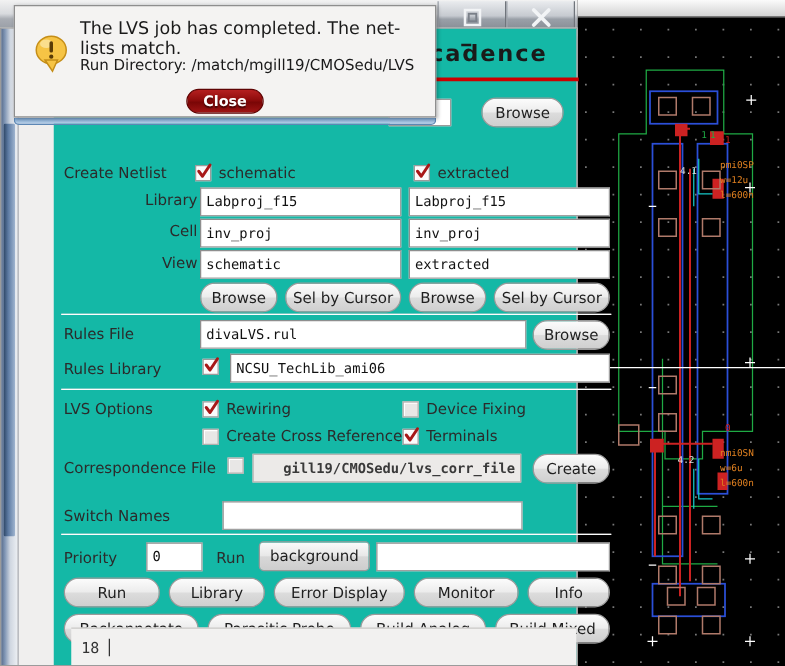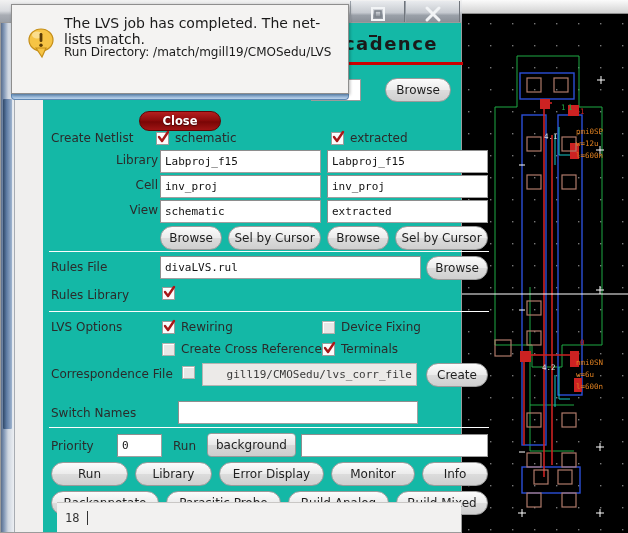--- a/index.html
+++ b/index.html
@@ -86,21 +86,21 @@
   }
   .tf {
     background: #ffffff;
     border: 1px solid #a0a0a0;
     border-top-color: #8e8e8e; border-left-color: #8e8e8e;
     height: 23px; line-height: 21px;
     font-family: "DejaVu Sans Mono", monospace;
     font-size: 11px; color: #111;
     padding: 0 4px; overflow: hidden; white-space: nowrap;
   }
-  .tf.disabled { background: #eceae8; color: #3a3a3a; border-color: #b6b4b2; }
+  .tf.disabled { background: #eceae8; color: #3a3a3a; border-color: #b6b4b2; font-weight: bold; }
 
   .btn {
     display: inline-flex; align-items: center; justify-content: center;
     height: 24px; padding: 0 10px;
     font-size: 12px; color: #1f1f1f;
     font-family: "DejaVu Sans", sans-serif;
     background: linear-gradient(to bottom,#fcfcfc 0%,#ececec 48%,#dcdcdc 52%,#cfcfcf 100%);
     border: 1px solid #9a9a9a;
     border-radius: 12px;
     white-space: nowrap;
@@ -160,27 +160,26 @@
   .dlg-msg1 {
     position: absolute; left: 52px; top: 10px; right: 8px;
     font-size: 14px; color: #1a1a1a;
   }
   .dlg-msg2 {
     position: absolute; left: 52px; top: 40px; right: 8px;
     font-size: 12px; color: #1a1a1a;
   }
   .dlg-close {
     position: absolute; left: 50%; transform: translateX(-50%); top: 66px;
-    width: 82px; height: 20px; border-radius: 10px;
+    width: 62px; height: 20px; border-radius: 10px;
     background: linear-gradient(to bottom,#b52020 0%,#8e0c0c 45%,#7a0606 55%,#a01414 100%);
     border: 1px solid #5e0404;
     color: #ffffff; font-size: 11.5px; font-weight: 700;
     display: flex; align-items: center; justify-content: center;
     text-shadow: 0 1px 1px rgba(0,0,0,.5);
-    margin-top: 40px;
   }
   .dlg-blue-edge {
     position: absolute; left: 11px; top: 94px; width: 338px; height: 6px;
     background: linear-gradient(to bottom,#6f9ccc,#bcd3ea);
     border: 1px solid #5d87b4; border-top: none;
     border-radius: 0 0 4px 4px;
     z-index: 39;
   }
 
   
@@ -606,20 +605,21 @@
 
       <div class="row" style="left:8px; top:265px;">
         <span class="lbl">Rules Library</span>
       </div>
       <span class="cb" style="position:absolute; left:119px; top:264px;">
         <i></i>
         <svg width="15" height="15" viewBox="0 0 15 15">
             <path d="M3 8 L6 12 L12 3" fill="none" stroke="#a81818" stroke-width="2.4" stroke-linecap="round" stroke-linejoin="round"></path>
           </svg>
       </span>
+      <div class="tf" style="position:absolute; left:141px; top:260px; width:304px;">NCSU_TechLib_ami06</div>
 
       <div class="hr" style="left:6px; top:288px; width:440px;"></div>
 
       <div class="row" style="left:8px; top:297px;">
         <span class="lbl">LVS Options</span>
       </div>
       <div class="row cbrow" style="left:119px; top:297px;">
         <span class="cb">
           <i></i>
           <svg width="15" height="15" viewBox="0 0 15 15">

